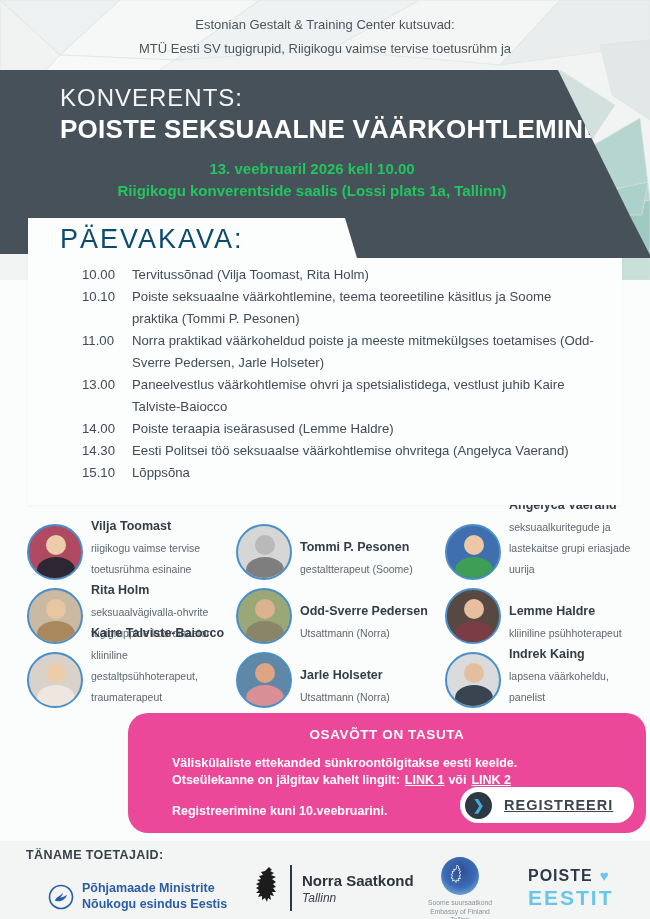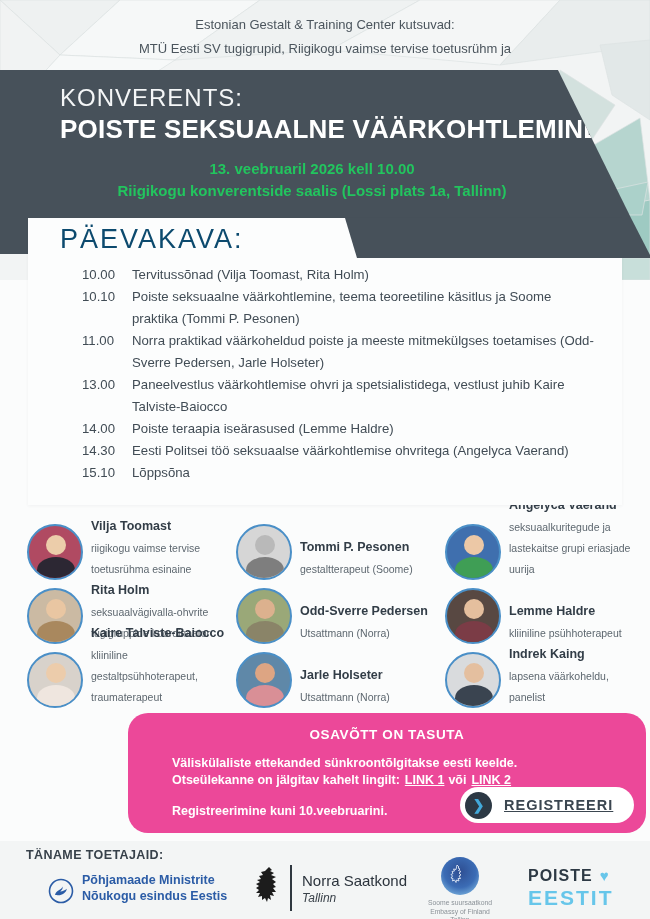--- a/index.html
+++ b/index.html
@@ -67,25 +67,25 @@
   .reg-btn .circ{width:27px;height:27px;border-radius:50%;background:#2c3844;
     margin-left:5px;display:flex;align-items:center;justify-content:center;
     color:#42a9da;font-size:14px;font-weight:700;}
   .reg-btn .lbl{margin-left:12px;color:#3b4650;font-size:14.5px;font-weight:700;
     letter-spacing:1px;text-decoration:underline;}
   
   .sponsors{position:absolute;left:0;top:841px;width:650px;height:78px;
     background:#f3f5f5;z-index:2;}
   .sp-head{position:absolute;left:26px;top:7px;color:#37414a;
     font-size:12.5px;font-weight:700;letter-spacing:.4px;}
-  .nordic{position:absolute;left:48px;top:32px;display:flex;align-items:flex-end;}
+  .nordic{position:absolute;left:48px;top:40px;display:flex;align-items:center;}
   .nordic .txt{margin-left:8px;color:#2b5ca6;font-size:12.5px;font-weight:700;line-height:15.5px;}
   .norway{position:absolute;left:256px;top:24px;display:flex;align-items:center;}
   .norway .bar{width:2px;height:46px;background:#2f3840;margin:0 10px 0 8px;}
-  .norway .nm{color:#2c343d;font-size:15px;font-weight:400;line-height:20px;}
+  .norway .nm{color:#2c343d;font-size:15px;font-weight:700;line-height:20px;}
   .norway .city{color:#3a424a;font-size:12px;font-style:italic;line-height:15px;}
   .finland{position:absolute;left:409px;top:15px;width:102px;text-align:center;}
   .finland .txt{margin-top:3px;color:#8b9298;font-size:6.8px;line-height:8.5px;}
   .aitan{position:absolute;left:528px;top:26px;}
   .aitan .r1{color:#2d3944;font-size:16px;font-weight:700;letter-spacing:1px;}
   .aitan .r1 .heart{color:#67c6ea;margin-left:7px;font-size:15px;}
   .aitan .r2{color:#67c6ea;font-size:21px;font-weight:700;letter-spacing:2px;margin-top:1px;}
 </style>
 </head>
 <body>

